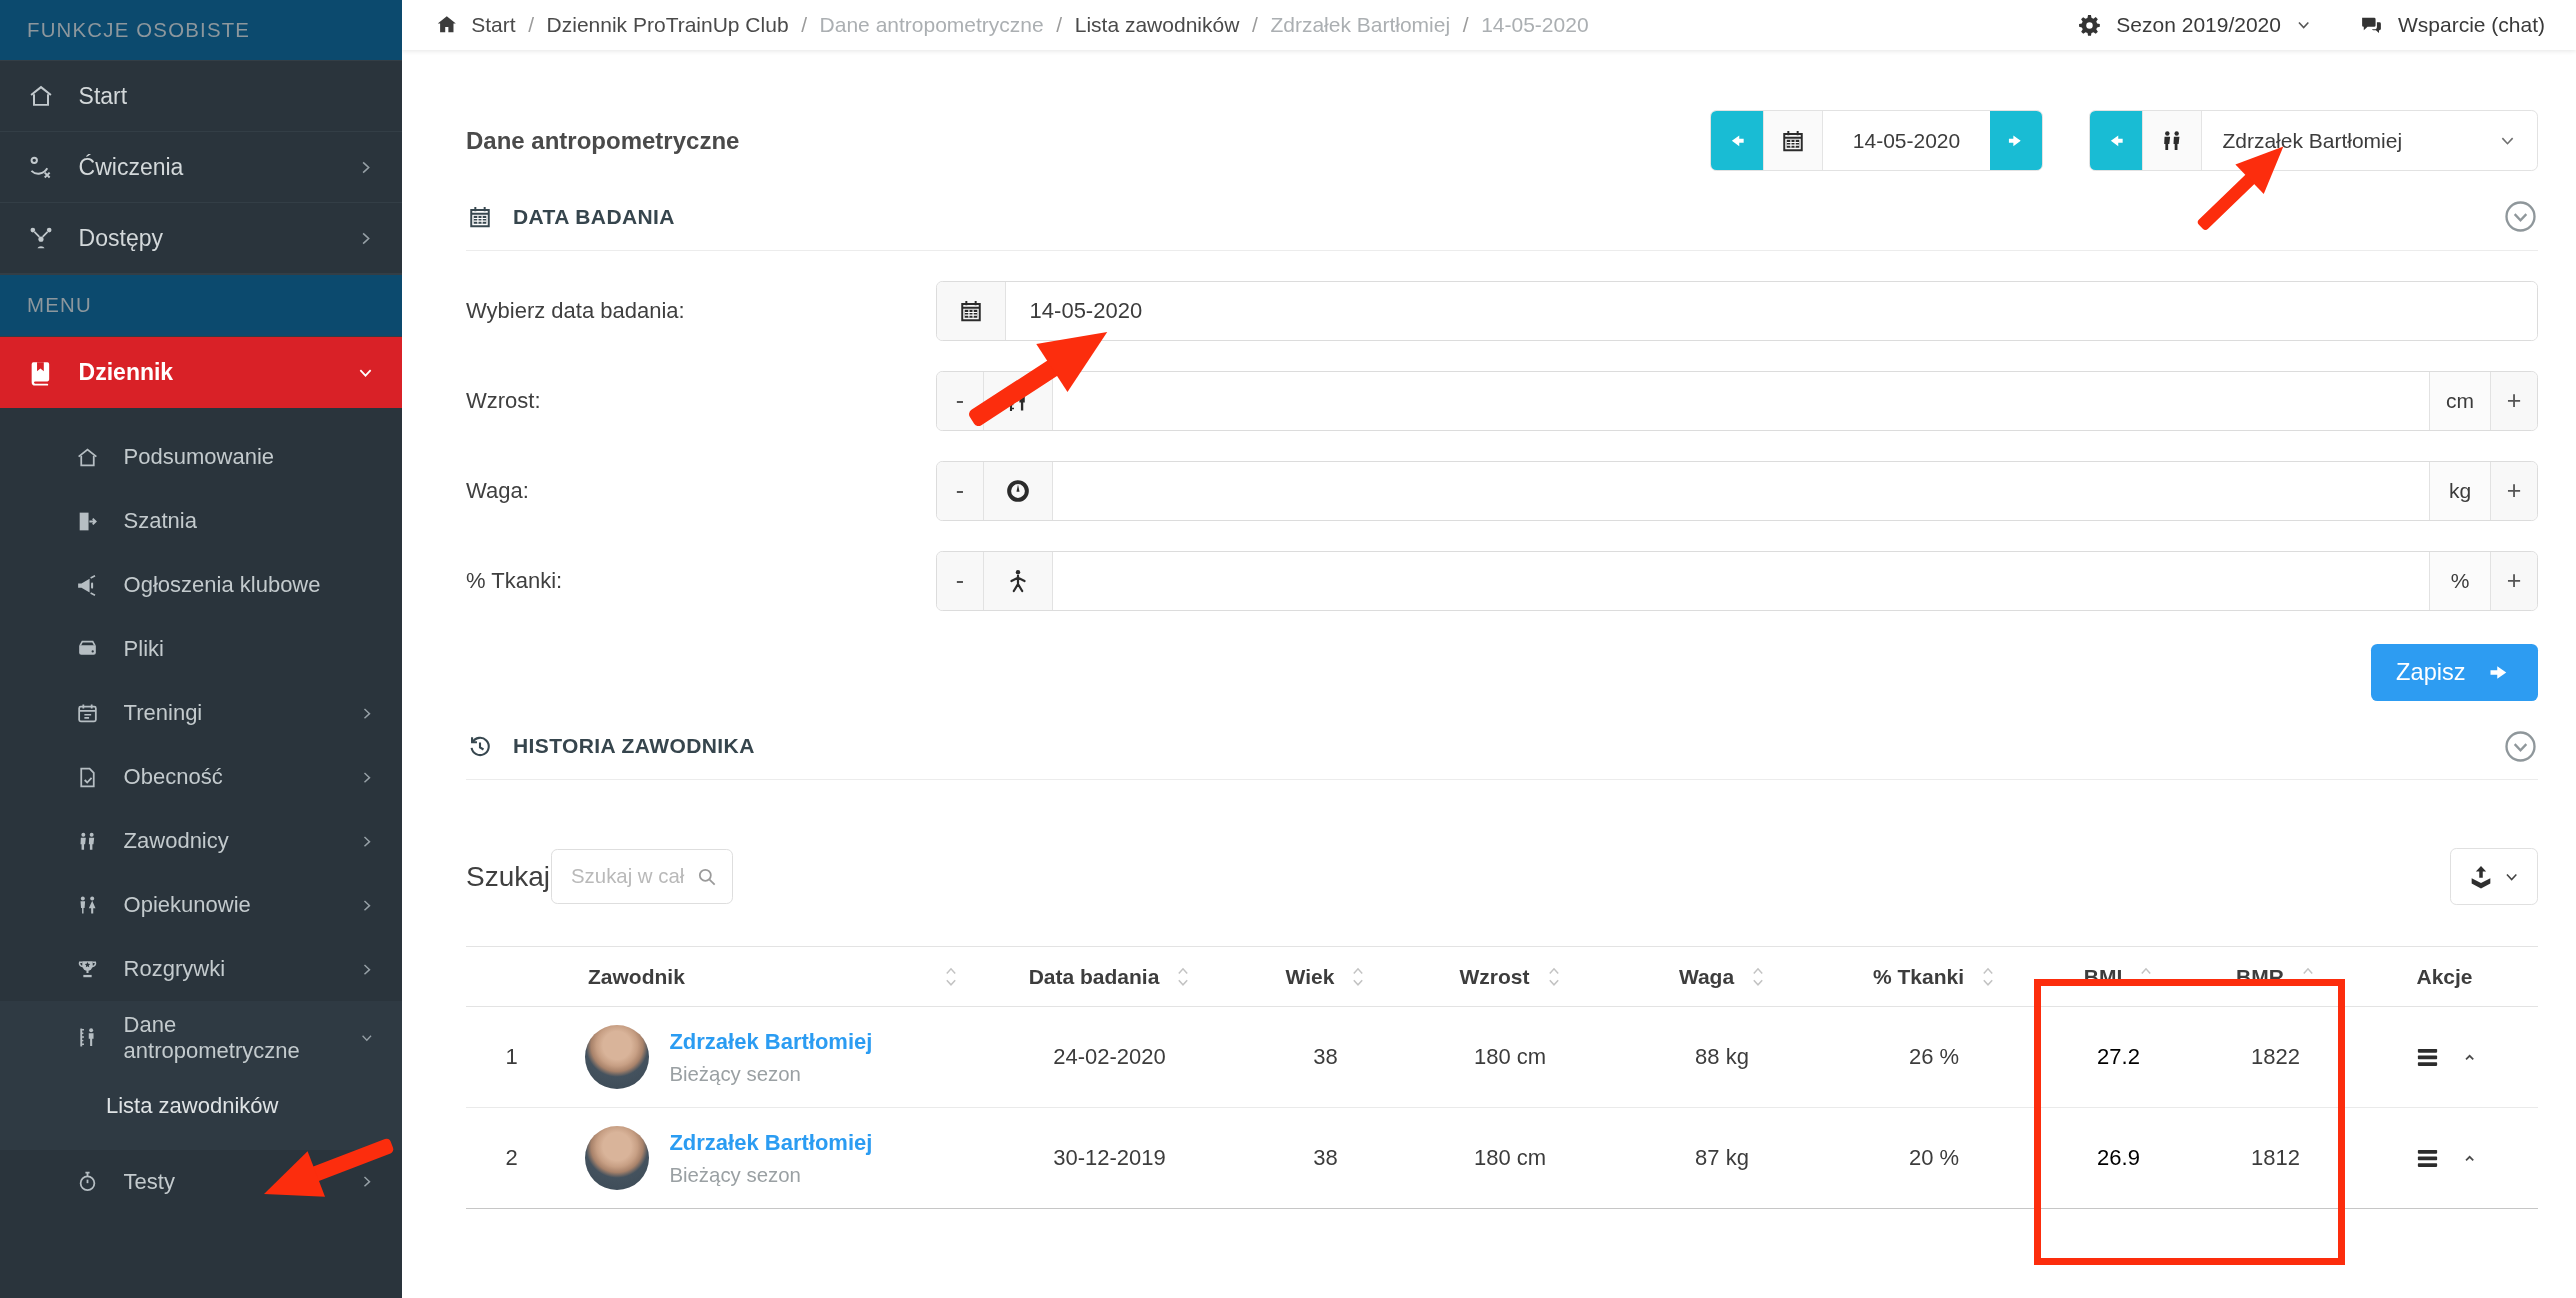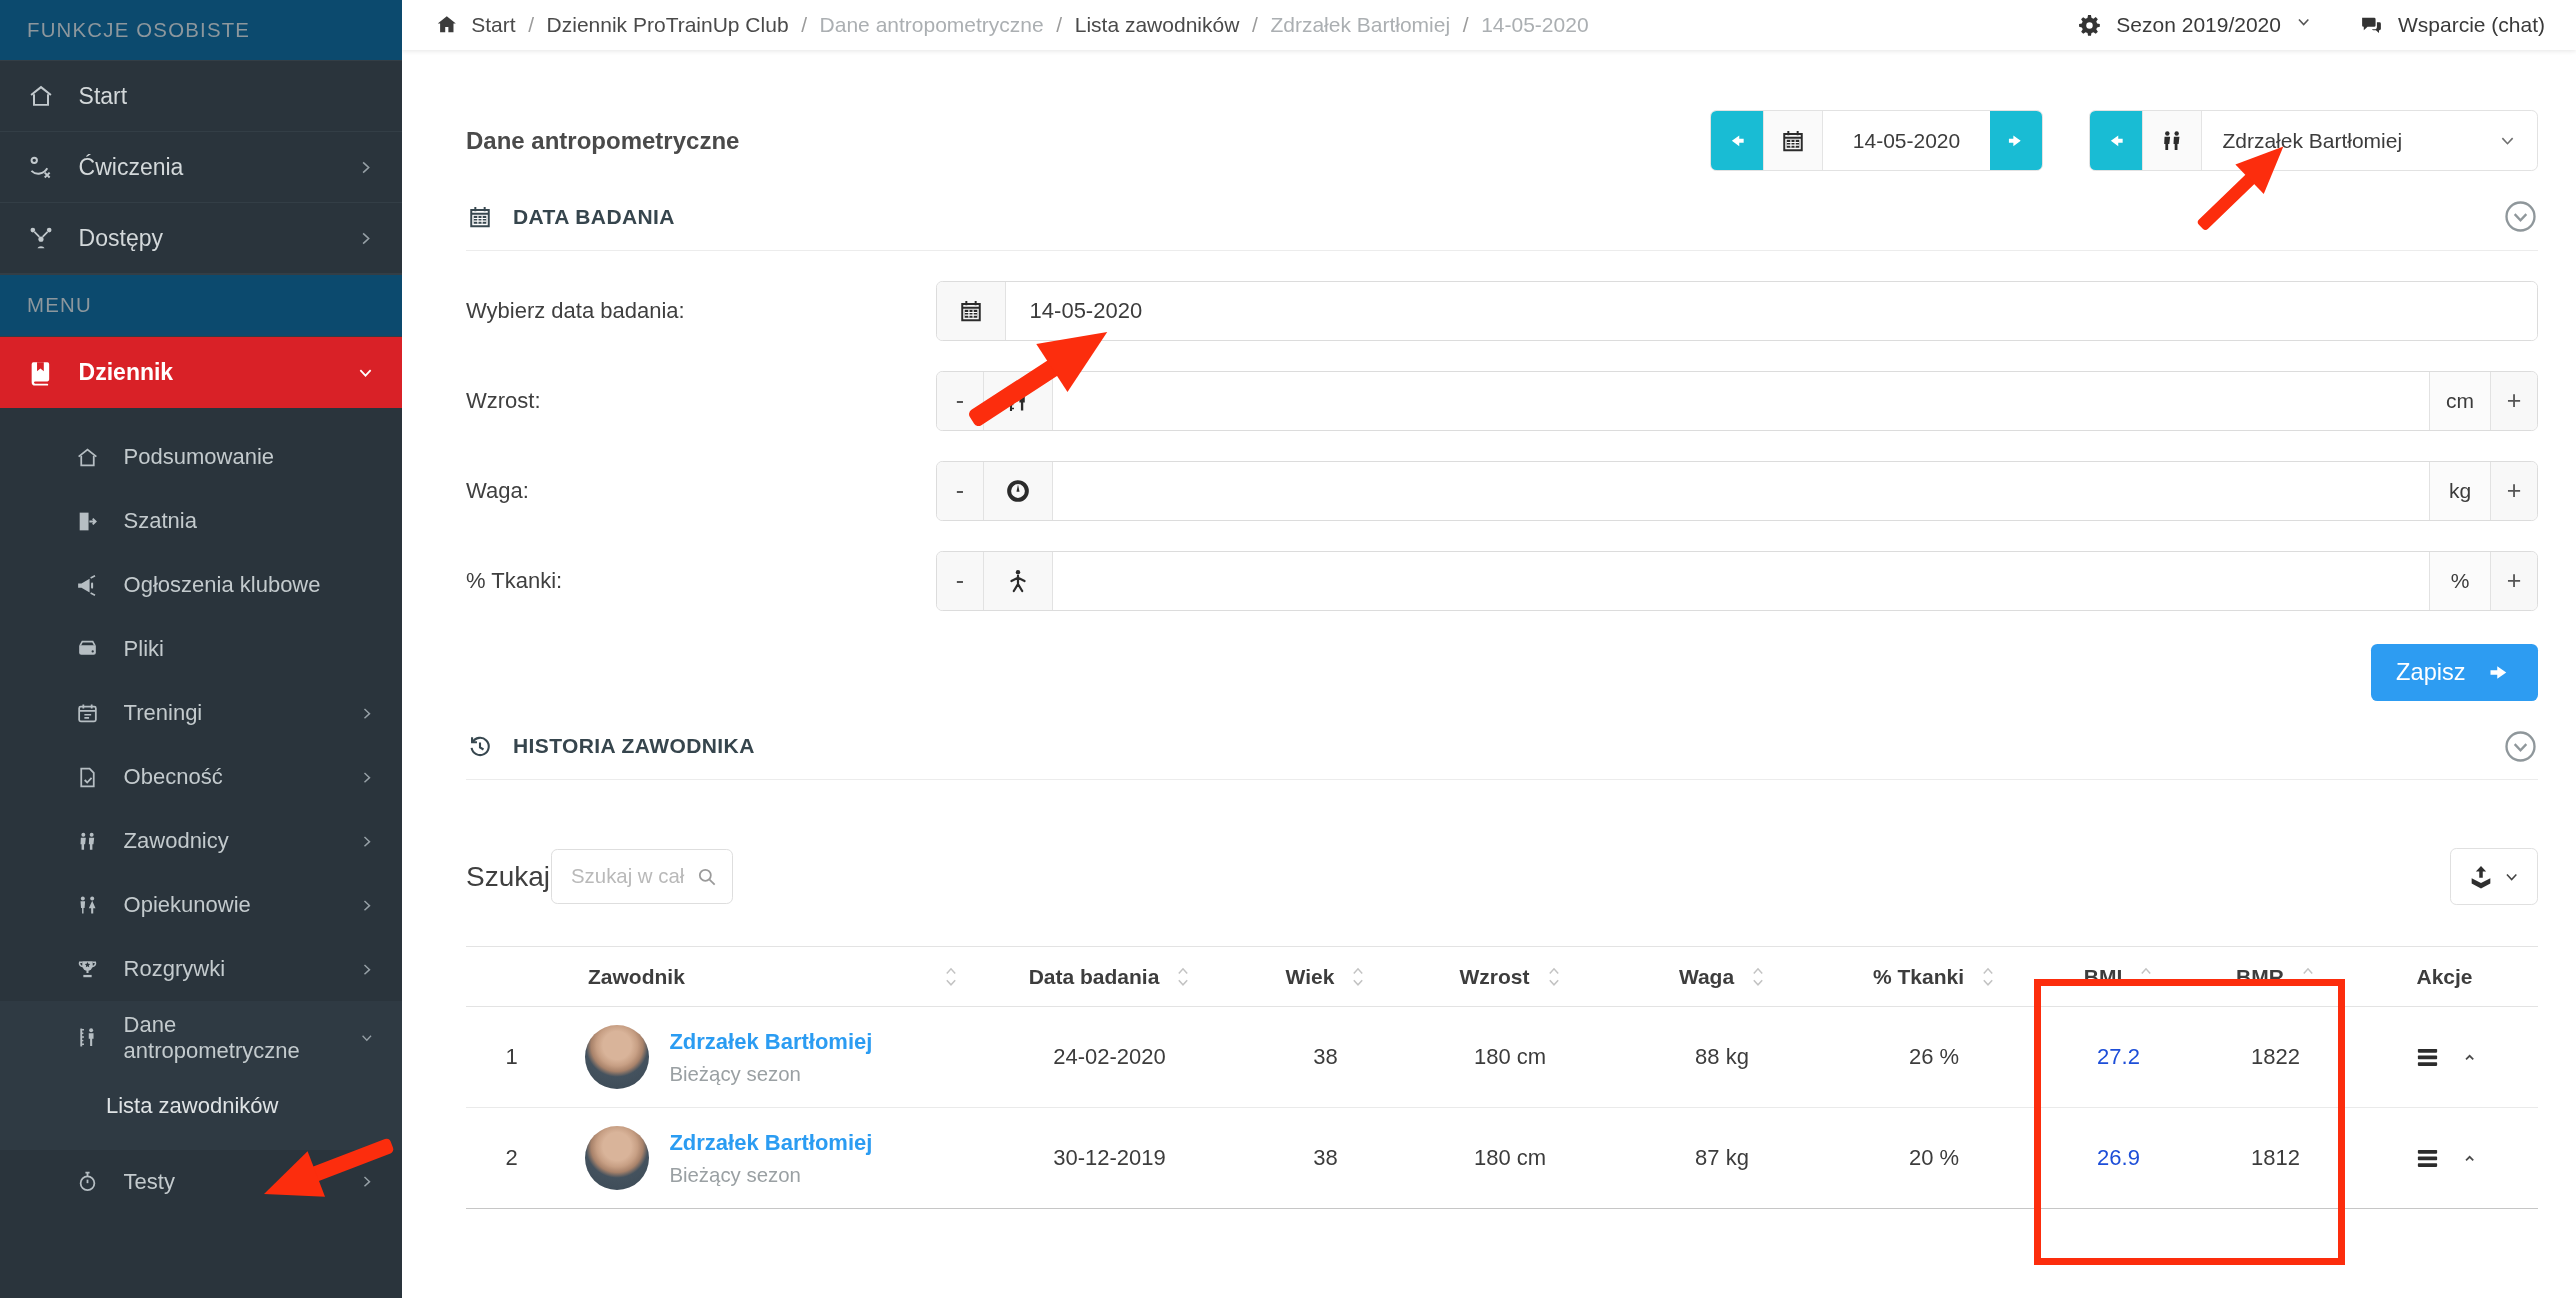--- a/index.html
+++ b/index.html
@@ -32,21 +32,21 @@
   .topbar { height:50px; background:#fff; display:flex; align-items:center; justify-content:space-between;
             padding:0 31px 0 33px; box-shadow:0 2.4px 4.7px rgba(0,0,0,.1); position:relative; z-index:1; }
   .crumbs { display:flex; align-items:center; gap:12.6px; font-size:21px; color:#4a4a4a; }
   .crumbs .ic { width:23.6px; height:23.6px; color:#3c3c3c; }
   .crumb { cursor:pointer; white-space:nowrap; }
   .crumb.muted { color:#abafb2; }
   .sep { color:#9b9b9b; }
   .top-right { display:flex; align-items:center; gap:15.7px; font-size:21px; color:#3a3a3a; }
   .top-right .ic { width:25px; height:25px; color:#333; }
   .top-right .chev { width:17.3px; height:17.3px; color:#555; }
-  .season-group, .support-group { display:flex; gap:14px; cursor:pointer; }
+  .season-group, .support-group { display:flex; align-items:center; gap:14px; cursor:pointer; }
   .support-group { margin-left:31px; }
 
   .content { padding:0 38px 0 64px; }
 
   .page-head { display:flex; align-items:center; margin-top:60px; }
   .page-title { font-size:24px; color:#4a4a4a; }
   .widgets { margin-left:auto; display:flex; gap:46px; }
   .widget { display:flex; height:61px; border:0.8px solid #e2e2e2; border-radius:6.3px; overflow:hidden; background:#fff; }
   .w-btn { width:52px; background:#19bcd4; display:flex; align-items:center; justify-content:center; cursor:pointer; }
   .w-btn .ic { width:23.6px; height:23.6px; color:#fff; }
@@ -103,21 +103,21 @@
   .c-num { flex:0 0 91px; } .c-zaw { flex:0 0 415px; } .c-date { flex:0 0 275px; } .c-age { flex:0 0 157px; }
   .c-hgt { flex:0 0 212px; } .c-wgt { flex:0 0 212px; } .c-fat { flex:0 0 212px; } .c-bmi { flex:0 0 157px; }
   .c-bmr { flex:0 0 157px; } .c-act { flex:0 0 181px;text-align:center; }
   .thead .c-zaw { justify-content:space-between; padding:0 14px 0 31px; }
   .trow  .c-zaw { justify-content:flex-start; padding-left:28px; gap:20.4px; }
   .sort { width:14px; height:23.6px; flex:0 0 14px; }
   .avatar { width:64px; height:64px; border-radius:50%; flex:0 0 64px;
             background:radial-gradient(circle at 50% 32%, #d9b49a 0 26%, #c79f84 38%, #a8826a 48%, #44525e 58%, #3a4854 100%); }
   .p-name { color:#2b9cf2; font-weight:bold; font-size:22px; cursor:pointer; }
   .p-sub { color:#9aa0a3; font-size:20.4px; margin-top:7.9px; }
-  .bmi-val { color:#1d4ed8; }
+  .bmi-val { color:#000000; }
   .act-menu { width:33px; height:33px; color:#2c2c2c; cursor:pointer; }
   .act-caret { width:17.3px; height:17.3px; color:#4a4a4a; cursor:pointer; }
 
   
   .annot { position:absolute; z-index:10; pointer-events:none; }
   .red-rect { left:2034px; top:979px; width:311px; height:286px; border:7.9px solid #fc2d0d; }
   .arrow { fill:#fc2d0d; }
   .arrow-date   { left:957px; top:343px; width:165px; height:66px; transform:rotate(-33deg); }
   .arrow-player { left:2183px; top:163px; width:118px; height:47px; transform:rotate(-44deg); }
   .arrow-side   { left:258px;  top:1141px; width:140px; height:57px; transform:rotate(159deg); }

